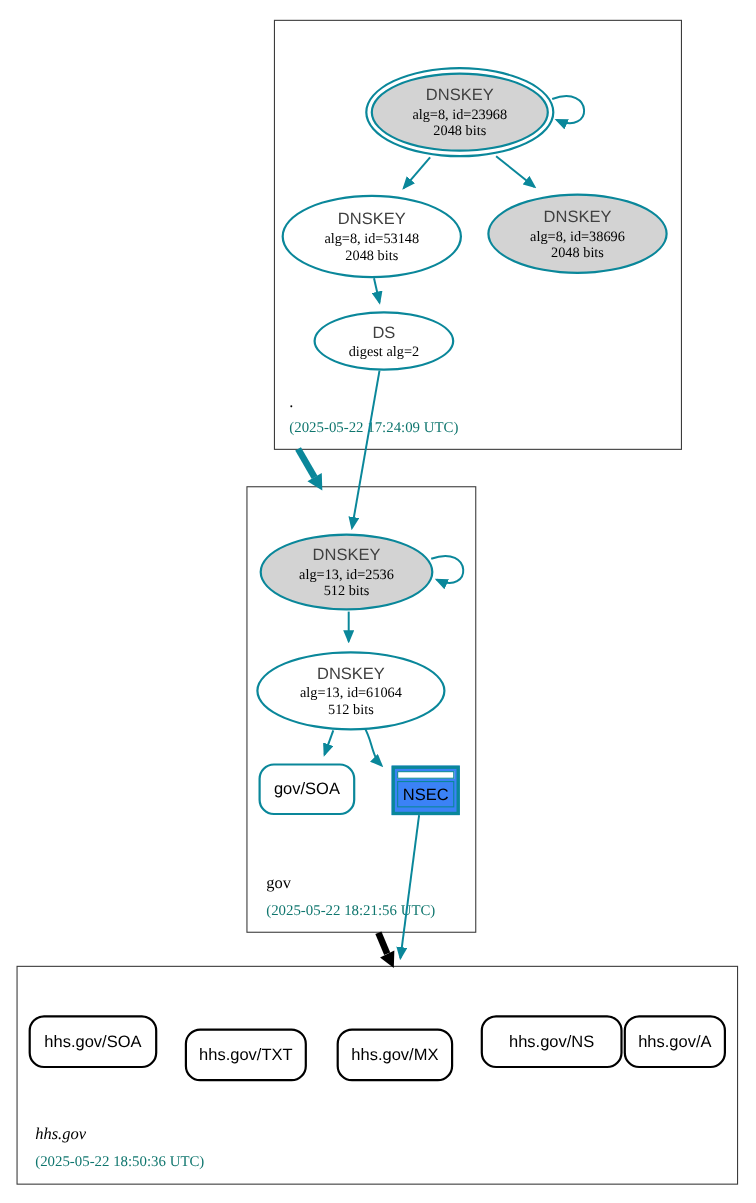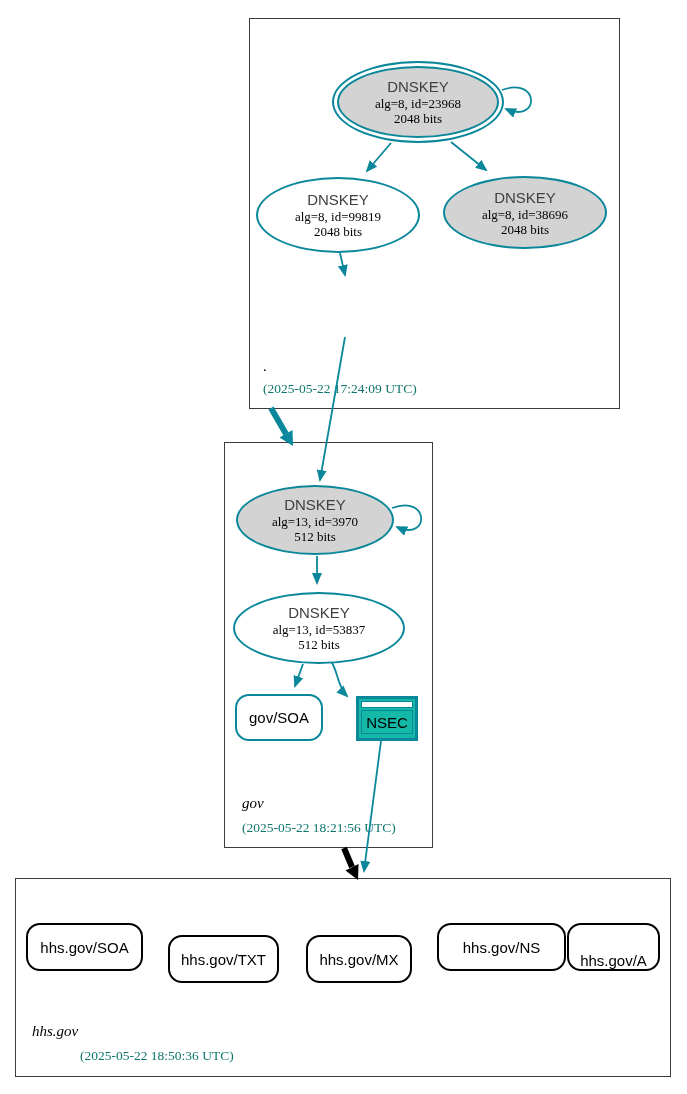--- a/index.html
+++ b/index.html
@@ -38,46 +38,46 @@
 
   .rrect{position:absolute;box-sizing:border-box;border-radius:14px;background:#fff;display:flex;align-items:center;
     justify-content:center;font:15px "Liberation Sans",sans-serif;color:#000;z-index:3;white-space:nowrap;}
   .rrect.teal{border:2.2px solid var(--teal);}
   .rrect.blk{border:2px solid #000;}
   #n-gov-soa{left:235px;top:694px;width:88px;height:47px;}
   #n-hhs-soa{left:26px;top:923px;width:117px;height:48px;}
   #n-hhs-txt{left:168px;top:923px;width:111px;height:48px;margin-top:12px;}
   #n-hhs-mx{left:306px;top:923px;width:106px;height:48px;margin-top:12px;}
   #n-hhs-ns{left:437px;top:923px;width:129px;height:48px;}
-  #n-hhs-a{left:567px;top:923px;width:93px;height:48px;align-items:flex-end;}
+  #n-hhs-a{left:567px;top:923px;width:93px;height:48px;}
 
   .nsec{position:absolute;left:356px;top:696px;width:62px;height:45px;box-sizing:border-box;
-    border:3px solid var(--teal);background:#14b8a6;padding:2px;z-index:3;}
+    border:3px solid var(--teal);background:#3b82f6;padding:2px;z-index:3;}
   .nsec .bar{height:7px;border:1.5px solid var(--teal);box-sizing:border-box;background:#fff;}
   .nsec .cell{margin-top:2px;height:24px;border:1.5px solid var(--teal);box-sizing:border-box;
     display:flex;align-items:center;justify-content:center;font:15px "Liberation Sans",sans-serif;color:#000;}
 
   #edges{position:absolute;left:0;top:0;width:687px;height:1094px;z-index:2;pointer-events:none;}
 </style>
 </head>
 <body>
 
 <div class="canvas">
 
   <div class="zone-box" id="zone-root">
     <span class="zlabel" style="left:13px;top:339px;">.</span>
     <span class="zts" style="left:13px;top:362px;">(2025-05-22 17:24:09 UTC)</span>
   </div>
   <div class="zone-box" id="zone-gov">
-    <span class="zlabel" style="left:17px;top:352px;font-style:italic;">gov</span>
+    <span class="zlabel" style="left:17px;top:352px;">gov</span>
     <span class="zts" style="left:17px;top:377px;">(2025-05-22 18:21:56 UTC)</span>
   </div>
   <div class="zone-box" id="zone-hhs">
     <span class="zlabel" style="left:16px;top:144px;font-style:italic;">hhs.gov</span>
-    <span class="zts" style="left:16px;top:169px;margin-left:48px;">(2025-05-22 18:50:36 UTC)</span>
+    <span class="zts" style="left:16px;top:169px;">(2025-05-22 18:50:36 UTC)</span>
   </div>
 
   <svg id="edges" viewBox="0 0 687 1094" xmlns="http://www.w3.org/2000/svg">
     <defs>
       <marker id="ah" viewBox="0 0 12 10" refX="10" refY="5" markerWidth="12" markerHeight="10" markerUnits="userSpaceOnUse" orient="auto">
         <path d="M0,0 L12,5 L0,10 Z" fill="#0a879a"></path>
       </marker>
     </defs>
     <g stroke="#0a879a" stroke-width="1.8" fill="none">
       <path d="M 502,90 C 540,76 540,124 506,109" marker-end="url(#ah)"></path>
@@ -104,40 +104,44 @@
   <div class="ellipse double" id="n-root-ksk">
     <div class="inner">
       <div class="nt">DNSKEY</div>
       <div class="nd">alg=8, id=23968</div>
       <div class="nd">2048 bits</div>
     </div>
   </div>
 
   <div class="ellipse" id="n-root-zsk1">
     <div class="nt">DNSKEY</div>
-    <div class="nd">alg=8, id=99819</div>
+    <div class="nd">alg=8, id=53148</div>
     <div class="nd">2048 bits</div>
   </div>
 
   <div class="ellipse gray" id="n-root-zsk2">
     <div class="nt">DNSKEY</div>
     <div class="nd">alg=8, id=38696</div>
     <div class="nd">2048 bits</div>
   </div>
 
+  <div class="ellipse" id="n-root-ds">
+    <div class="nt">DS</div>
+    <div class="nd">digest alg=2</div>
+  </div>
 
   <div class="ellipse gray" id="n-gov-ksk">
     <div class="nt">DNSKEY</div>
-    <div class="nd">alg=13, id=3970</div>
+    <div class="nd">alg=13, id=2536</div>
     <div class="nd">512 bits</div>
   </div>
 
   <div class="ellipse" id="n-gov-zsk">
     <div class="nt">DNSKEY</div>
-    <div class="nd">alg=13, id=53837</div>
+    <div class="nd">alg=13, id=61064</div>
     <div class="nd">512 bits</div>
   </div>
 
   <div class="rrect teal" id="n-gov-soa">
     <span>gov/SOA</span>
   </div>
 
   <div class="nsec" id="n-gov-nsec">
     <div class="bar"></div>
     <div class="cell">NSEC</div>

